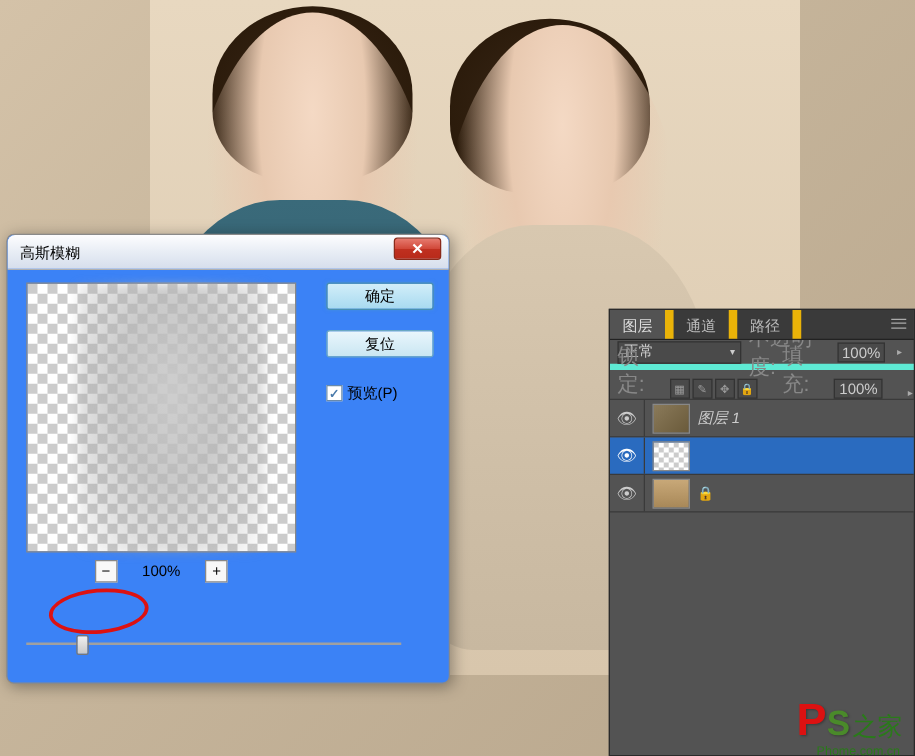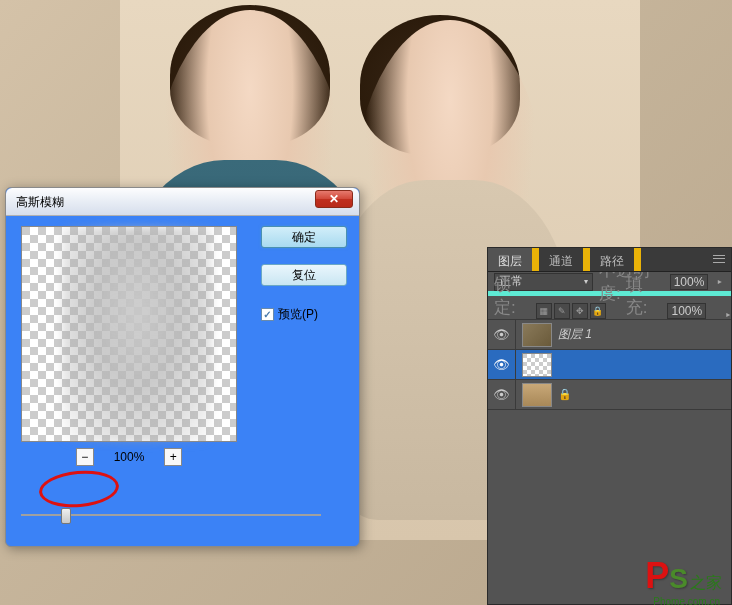--- a/index.html
+++ b/index.html
@@ -51,21 +51,21 @@
 .layer-thumb{width:30px;height:24px;margin:0 6px;border:1px solid #888;background:#fff}
 .layer-thumb.checker{background:repeating-conic-gradient(#fff 0 25%,#ccc 0 50%) 0 0/8px 8px}
 .layer-thumb.photo{background:linear-gradient(135deg,#8a7a5a 0%,#6a5a3a 100%)}
 .layer-thumb.bg{background:linear-gradient(180deg,#c8a878 0%,#a88858 100%)}
 .layer-name{flex:1;font-style:italic;color:#ccc}
 .layer-item.selected .layer-name{color:#fff}
 .layer-lock{width:20px;font-size:11px;color:#aaa}
 .watermark{position:absolute;bottom:8px;right:10px;display:flex;align-items:baseline;font-family:Arial}
 .wm-p{font-size:36px;font-weight:bold;color:#d11;text-shadow:1px 1px 2px rgba(0,0,0,.3)}
 .wm-s{font-size:28px;font-weight:bold;color:#4a8a2a;text-shadow:1px 1px 2px rgba(0,0,0,.3)}
-.wm-txt{font-size:16px;color:#2a7a1a;margin-left:2px}
+.wm-txt{font-size:20px;color:#2a7a1a;margin-left:2px}
 .wm-url{position:absolute;bottom:-2px;right:12px;font-size:10px;color:#2a7a1a}
 </style>
 </head>
 <body>
 
 <div class="bg-photo">
   <div class="photo-area"></div>
   <div class="hair1"></div>
   <div class="person1"></div>
   <div class="hair2"></div>

